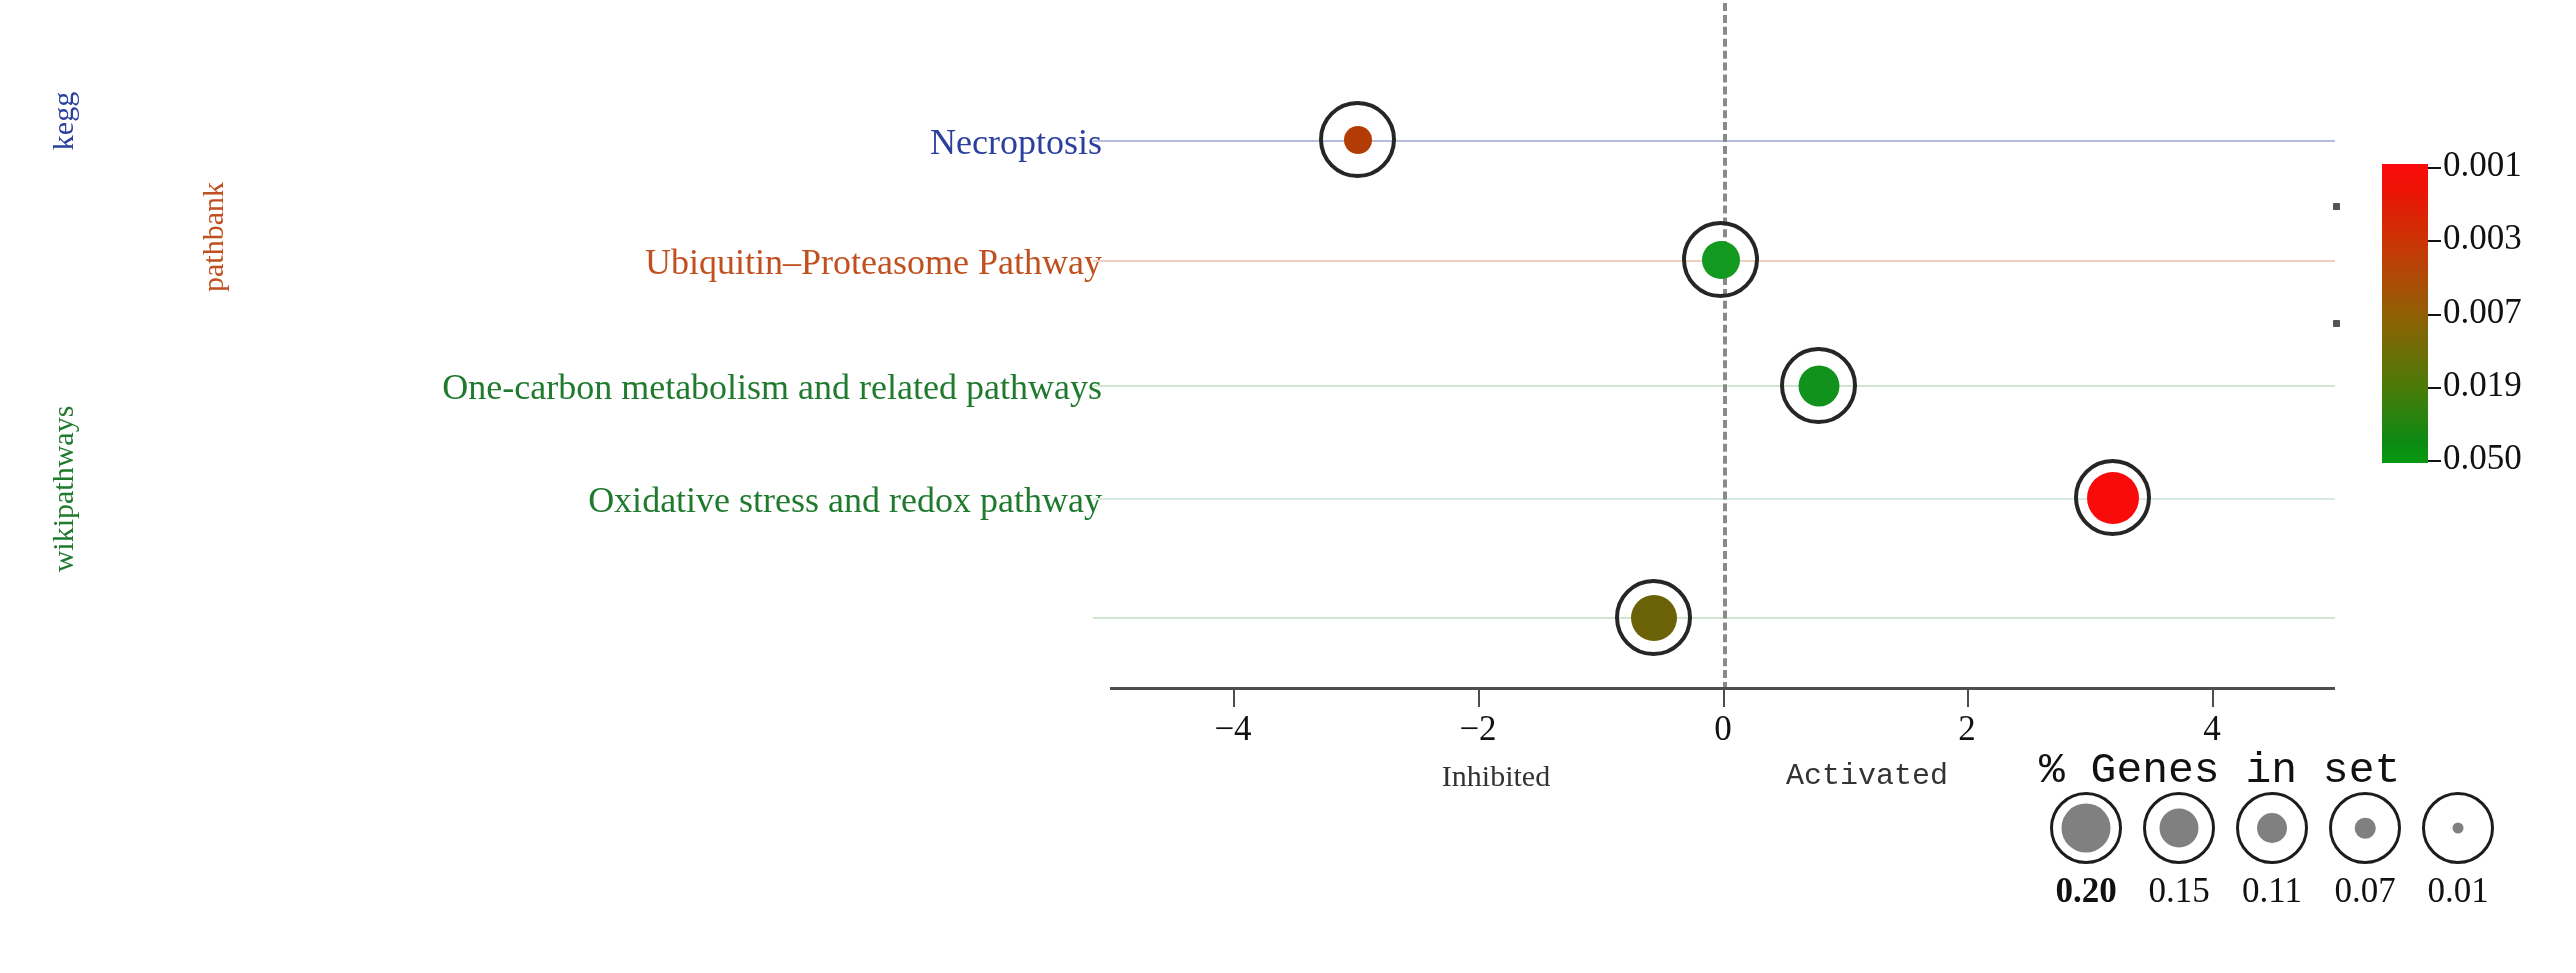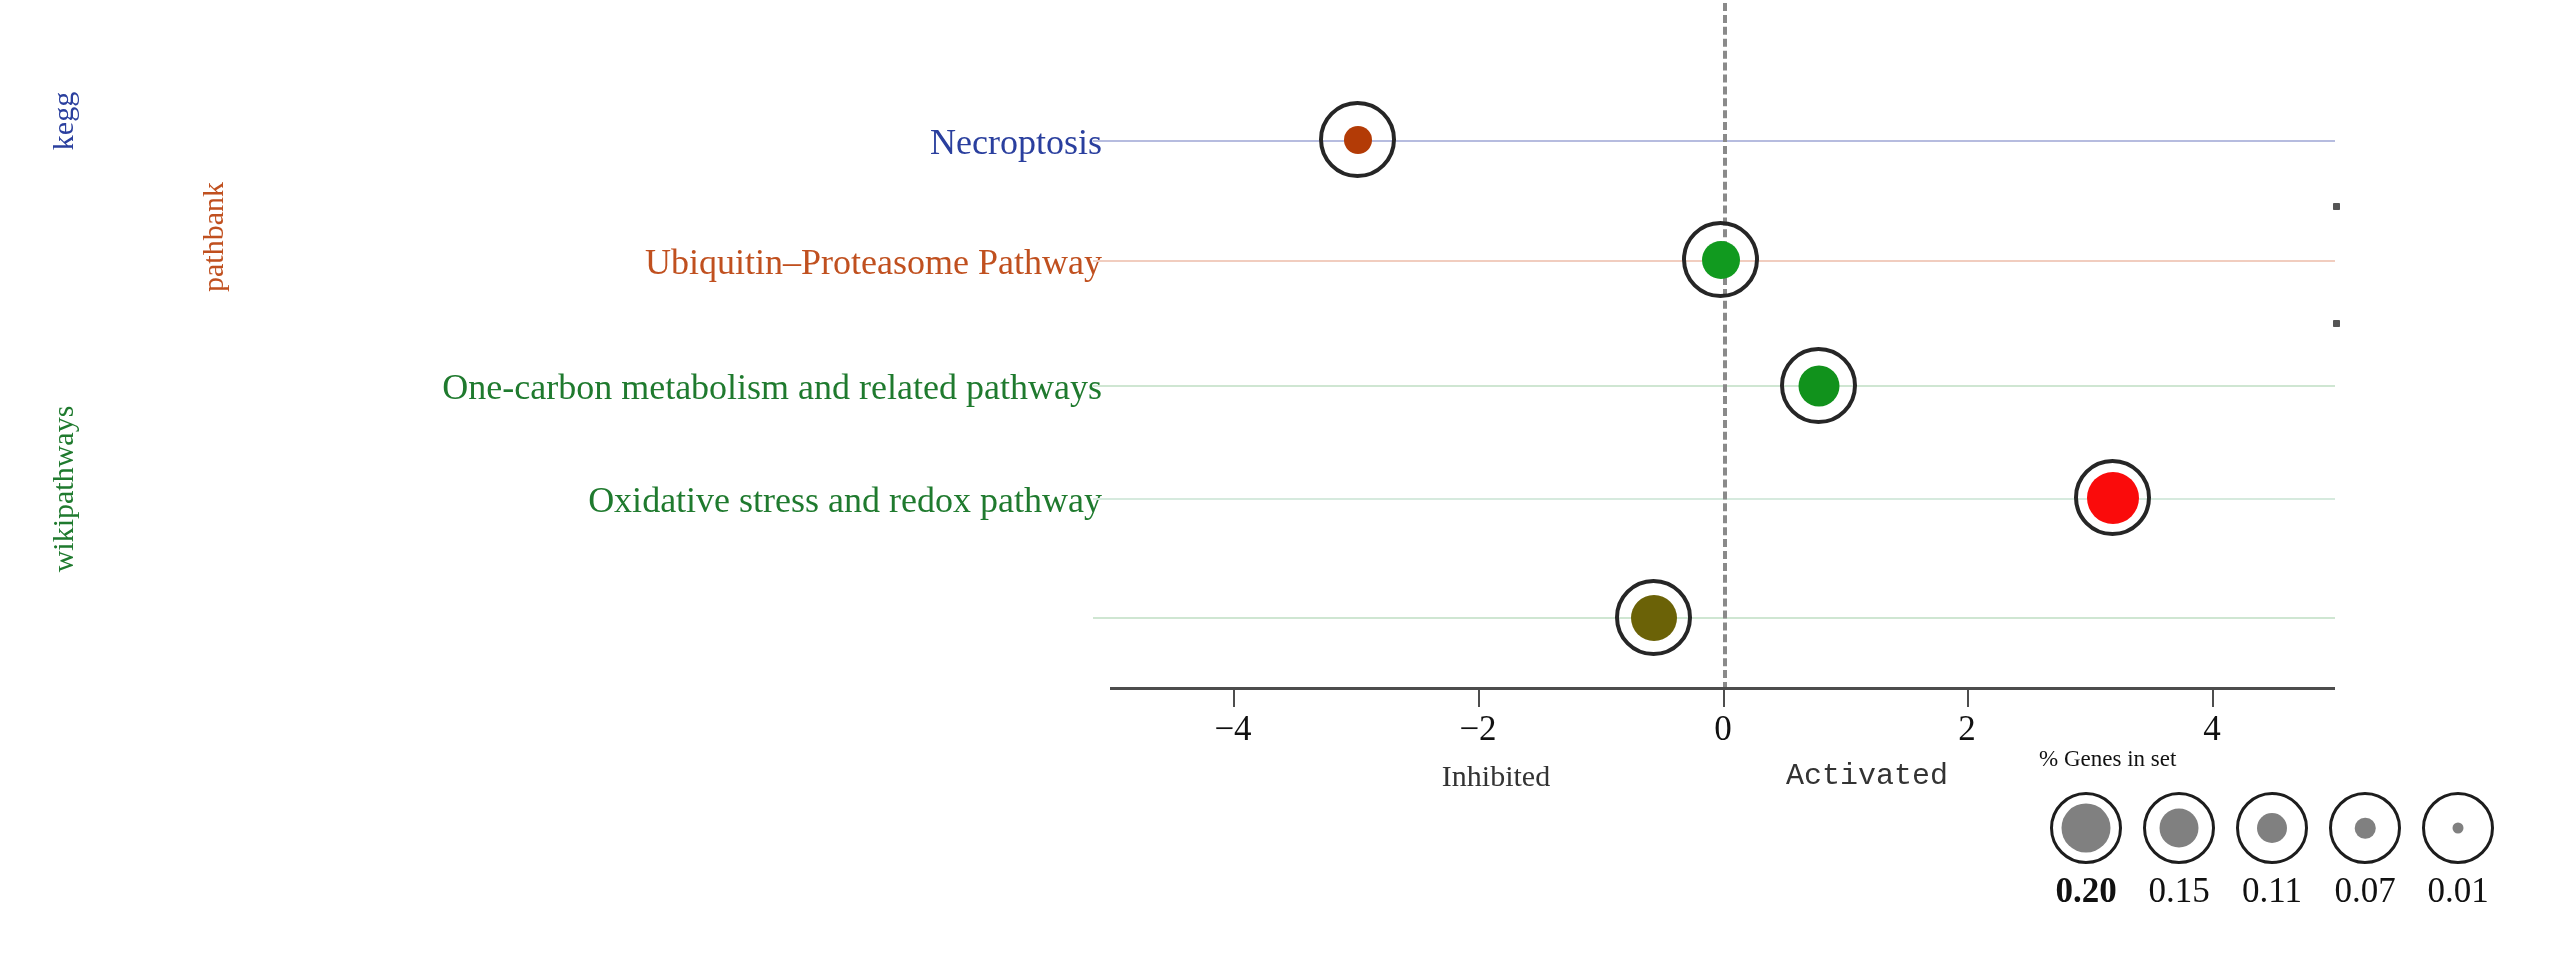--- a/index.html
+++ b/index.html
@@ -46,21 +46,21 @@
   #color-legend{position:absolute;left:2378px;top:77px;width:198px;}
   #color-legend-title{font-size:36px;line-height:1.08;font-family:"Liberation Serif",serif;color:#111;}
   #colorbar-wrap{position:absolute;left:2382px;top:164px;width:189px;height:315px;}
   #colorbar{position:absolute;left:0;top:0;width:46px;height:299px;
     background:linear-gradient(to bottom,#fb0c0c 0%,#ec1405 9%,#c23c06 30%,#8c6205 52%,#4d7a07 74%,#0b8a13 93%,#089a10 100%);}
   .cb-tick{position:absolute;left:46px;width:12.6px;height:2.4px;background:#111;}
   .cb-label{position:absolute;left:61px;font-size:35px;font-family:"Liberation Serif",serif;color:#111;white-space:nowrap;}
 
   
   #size-legend{position:absolute;left:2039px;top:746px;width:537px;}
-  #size-legend-title{position:absolute;left:0;top:0;width:472px;text-align:left;font-size:23px;font-family:Liberation Serif, serif;color:#111;}
+  #size-legend-title{position:absolute;left:0;top:0;width:472px;text-align:left;font-size:43px;font-family:Liberation Mono, monospace;color:#111;}
   #size-circles{position:absolute;left:0;top:46px;width:537px;height:72px;}
   .sz-item{position:absolute;top:0;width:94px;height:72px;}
   .sz-ring{position:absolute;left:50%;top:50%;transform:translate(-50%,-50%);border:3.1px solid #1d1d1d;border-radius:50%;box-sizing:border-box;}
   .sz-dot{position:absolute;left:50%;top:50%;transform:translate(-50%,-50%);background:#808080;border-radius:50%;}
   .sz-label{position:absolute;top:79px;width:94px;text-align:center;font-size:35px;font-family:"Liberation Serif",serif;color:#111;}
 
   
   .stray-dot{position:absolute;width:7px;height:7px;background:#555;border-radius:0.8px;}
 </style>
 </head>
@@ -137,20 +137,38 @@
 
     <div class="xtick" style="left:1102px;"></div>
     <div class="xticklabel" style="left:1102px;">4</div>
 
     <div class="xsublabel" style="left:386px;">Inhibited</div>
     <div class="xsublabel" style="left:757px;font-family:Liberation Mono, monospace;">Activated</div>
   </div>
 
 
 
+  <div id="colorbar-wrap">
+    <div id="colorbar"></div>
+
+    <div class="cb-tick" style="top:3.1px;"></div>
+    <div class="cb-label" style="top:-19px;">0.001</div>
+
+    <div class="cb-tick" style="top:76px;"></div>
+    <div class="cb-label" style="top:54px;">0.003</div>
+
+    <div class="cb-tick" style="top:150px;"></div>
+    <div class="cb-label" style="top:128px;">0.007</div>
+
+    <div class="cb-tick" style="top:223px;"></div>
+    <div class="cb-label" style="top:201px;">0.019</div>
+
+    <div class="cb-tick" style="top:296px;"></div>
+    <div class="cb-label" style="top:274px;">0.050</div>
+  </div>
 
   <div id="size-legend">
     <div id="size-legend-title">% Genes in set</div>
 
     <div id="size-circles">
       <div class="sz-item" style="left:0px;font-weight:bold;">
         <div class="sz-ring" style="width:72px;height:72px;"></div>
         <div class="sz-dot" style="width:49px;height:49px;"></div>
         <div class="sz-label">0.20</div>
       </div>

